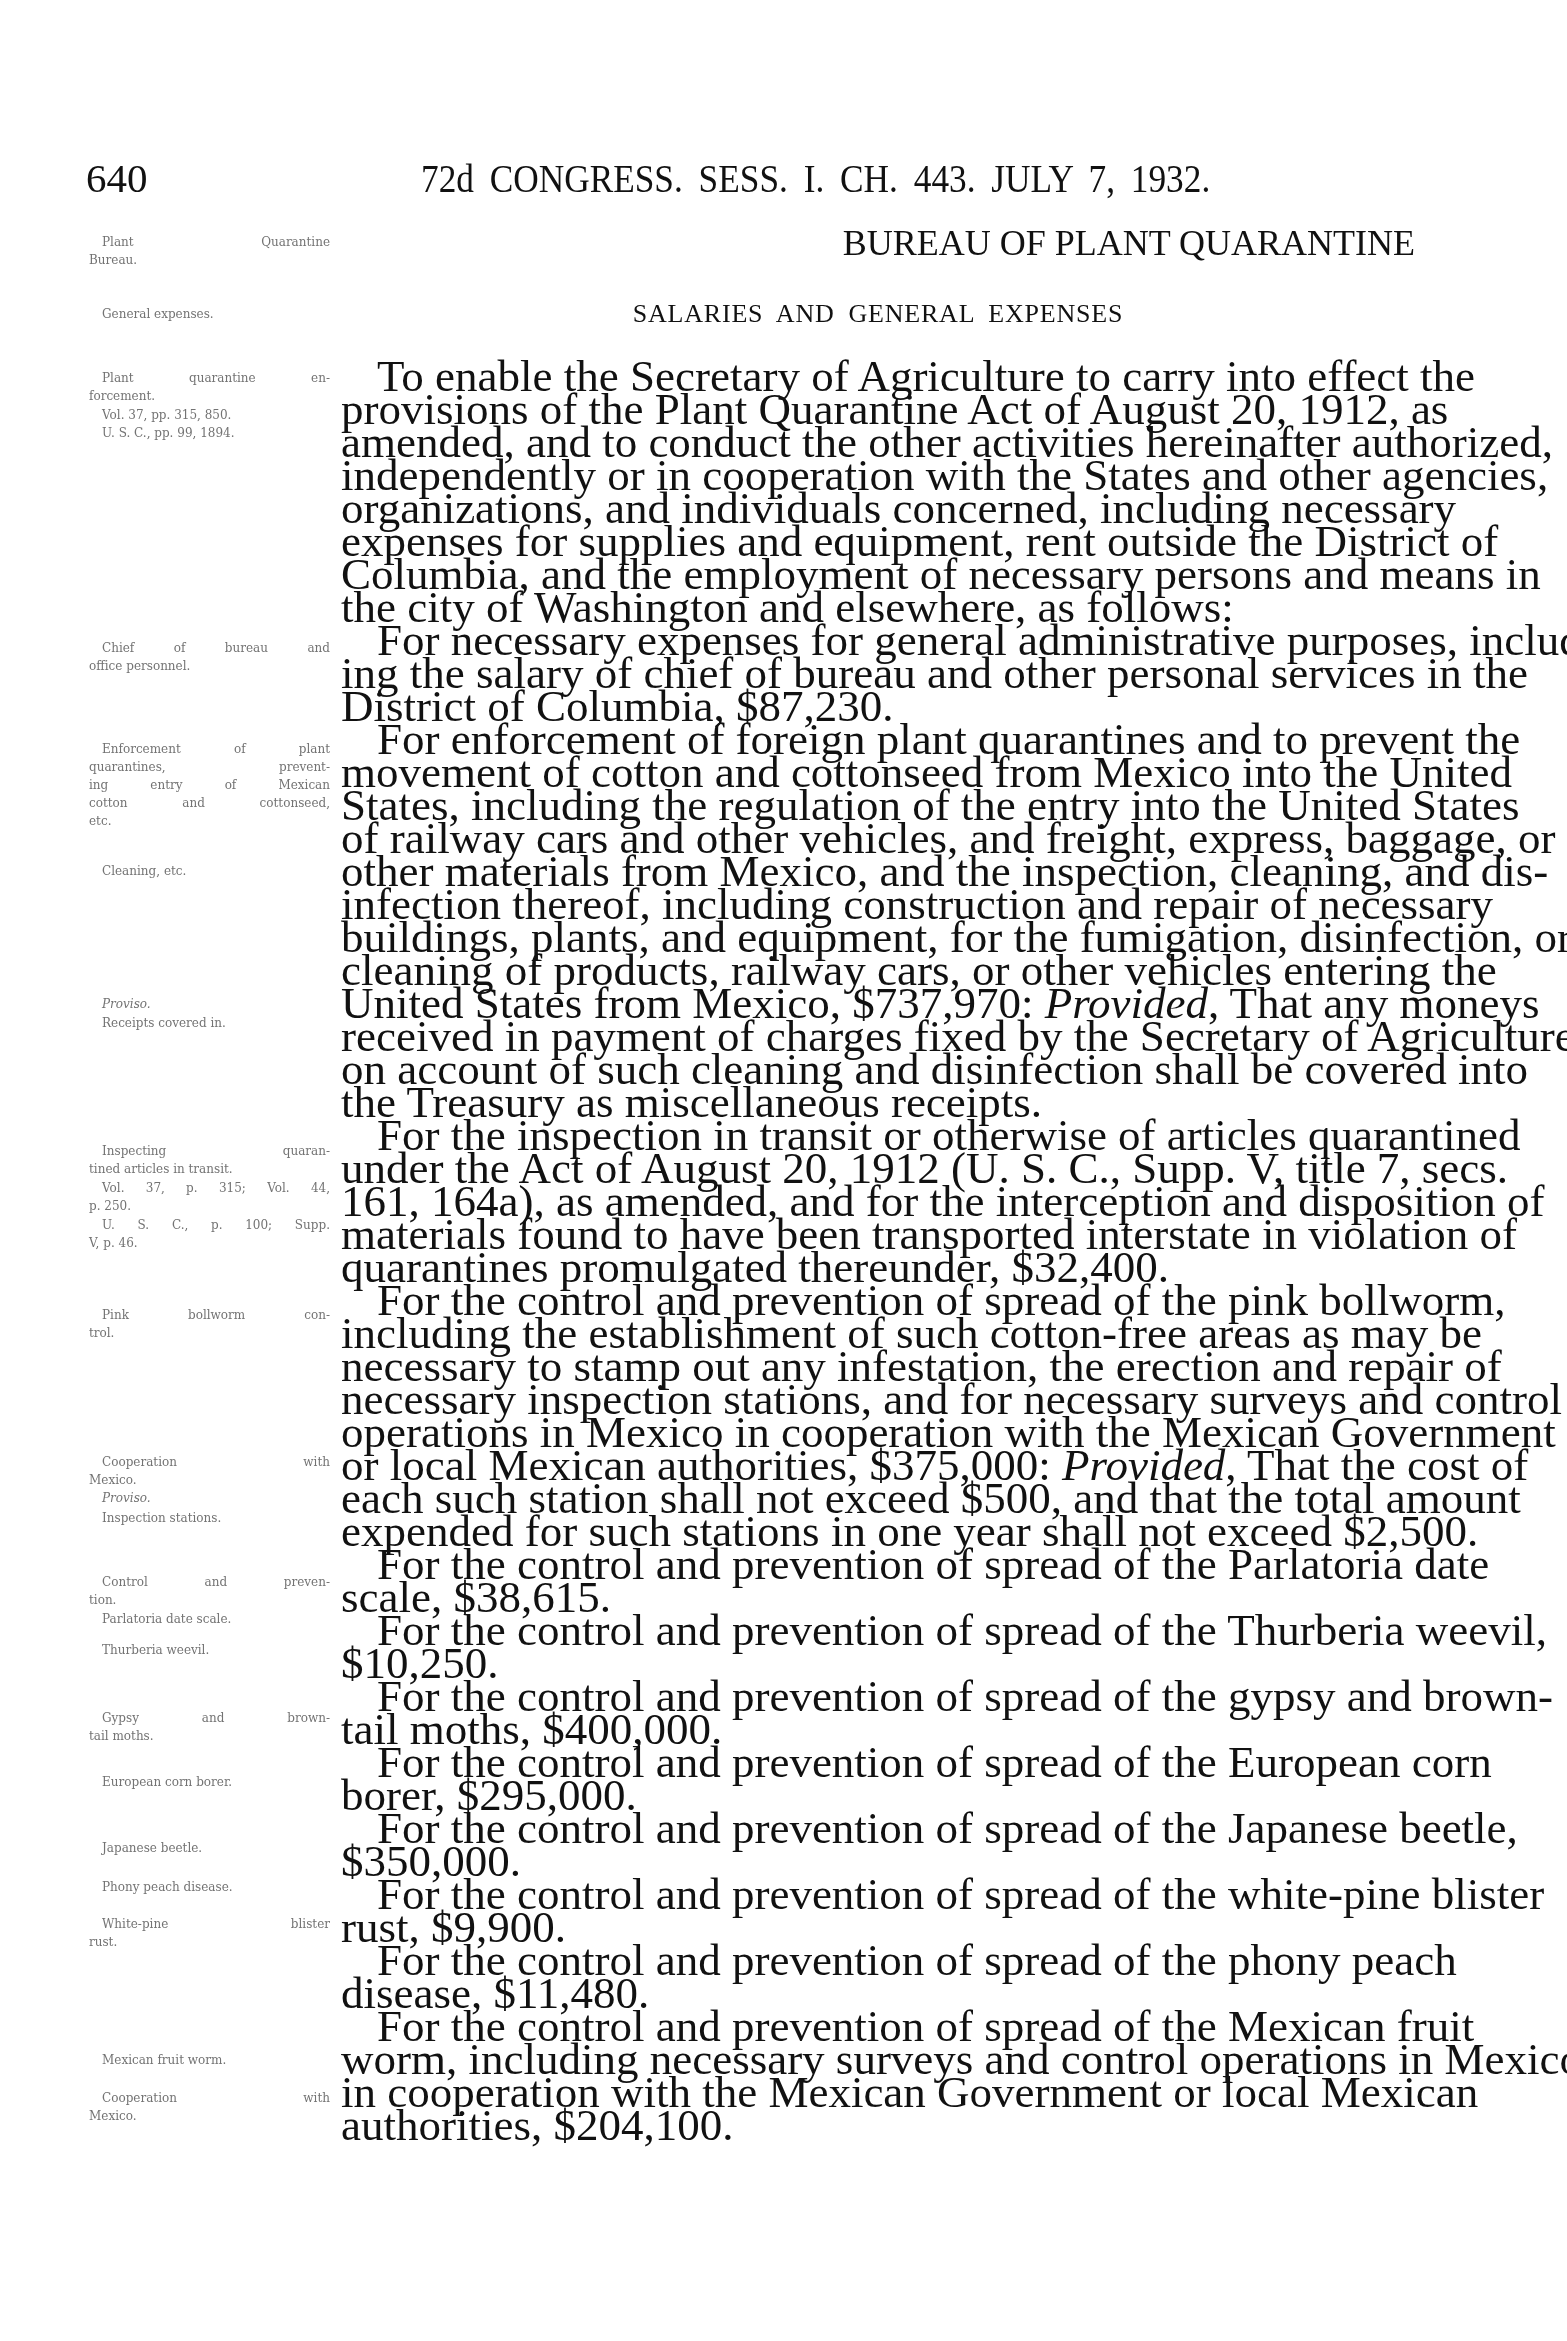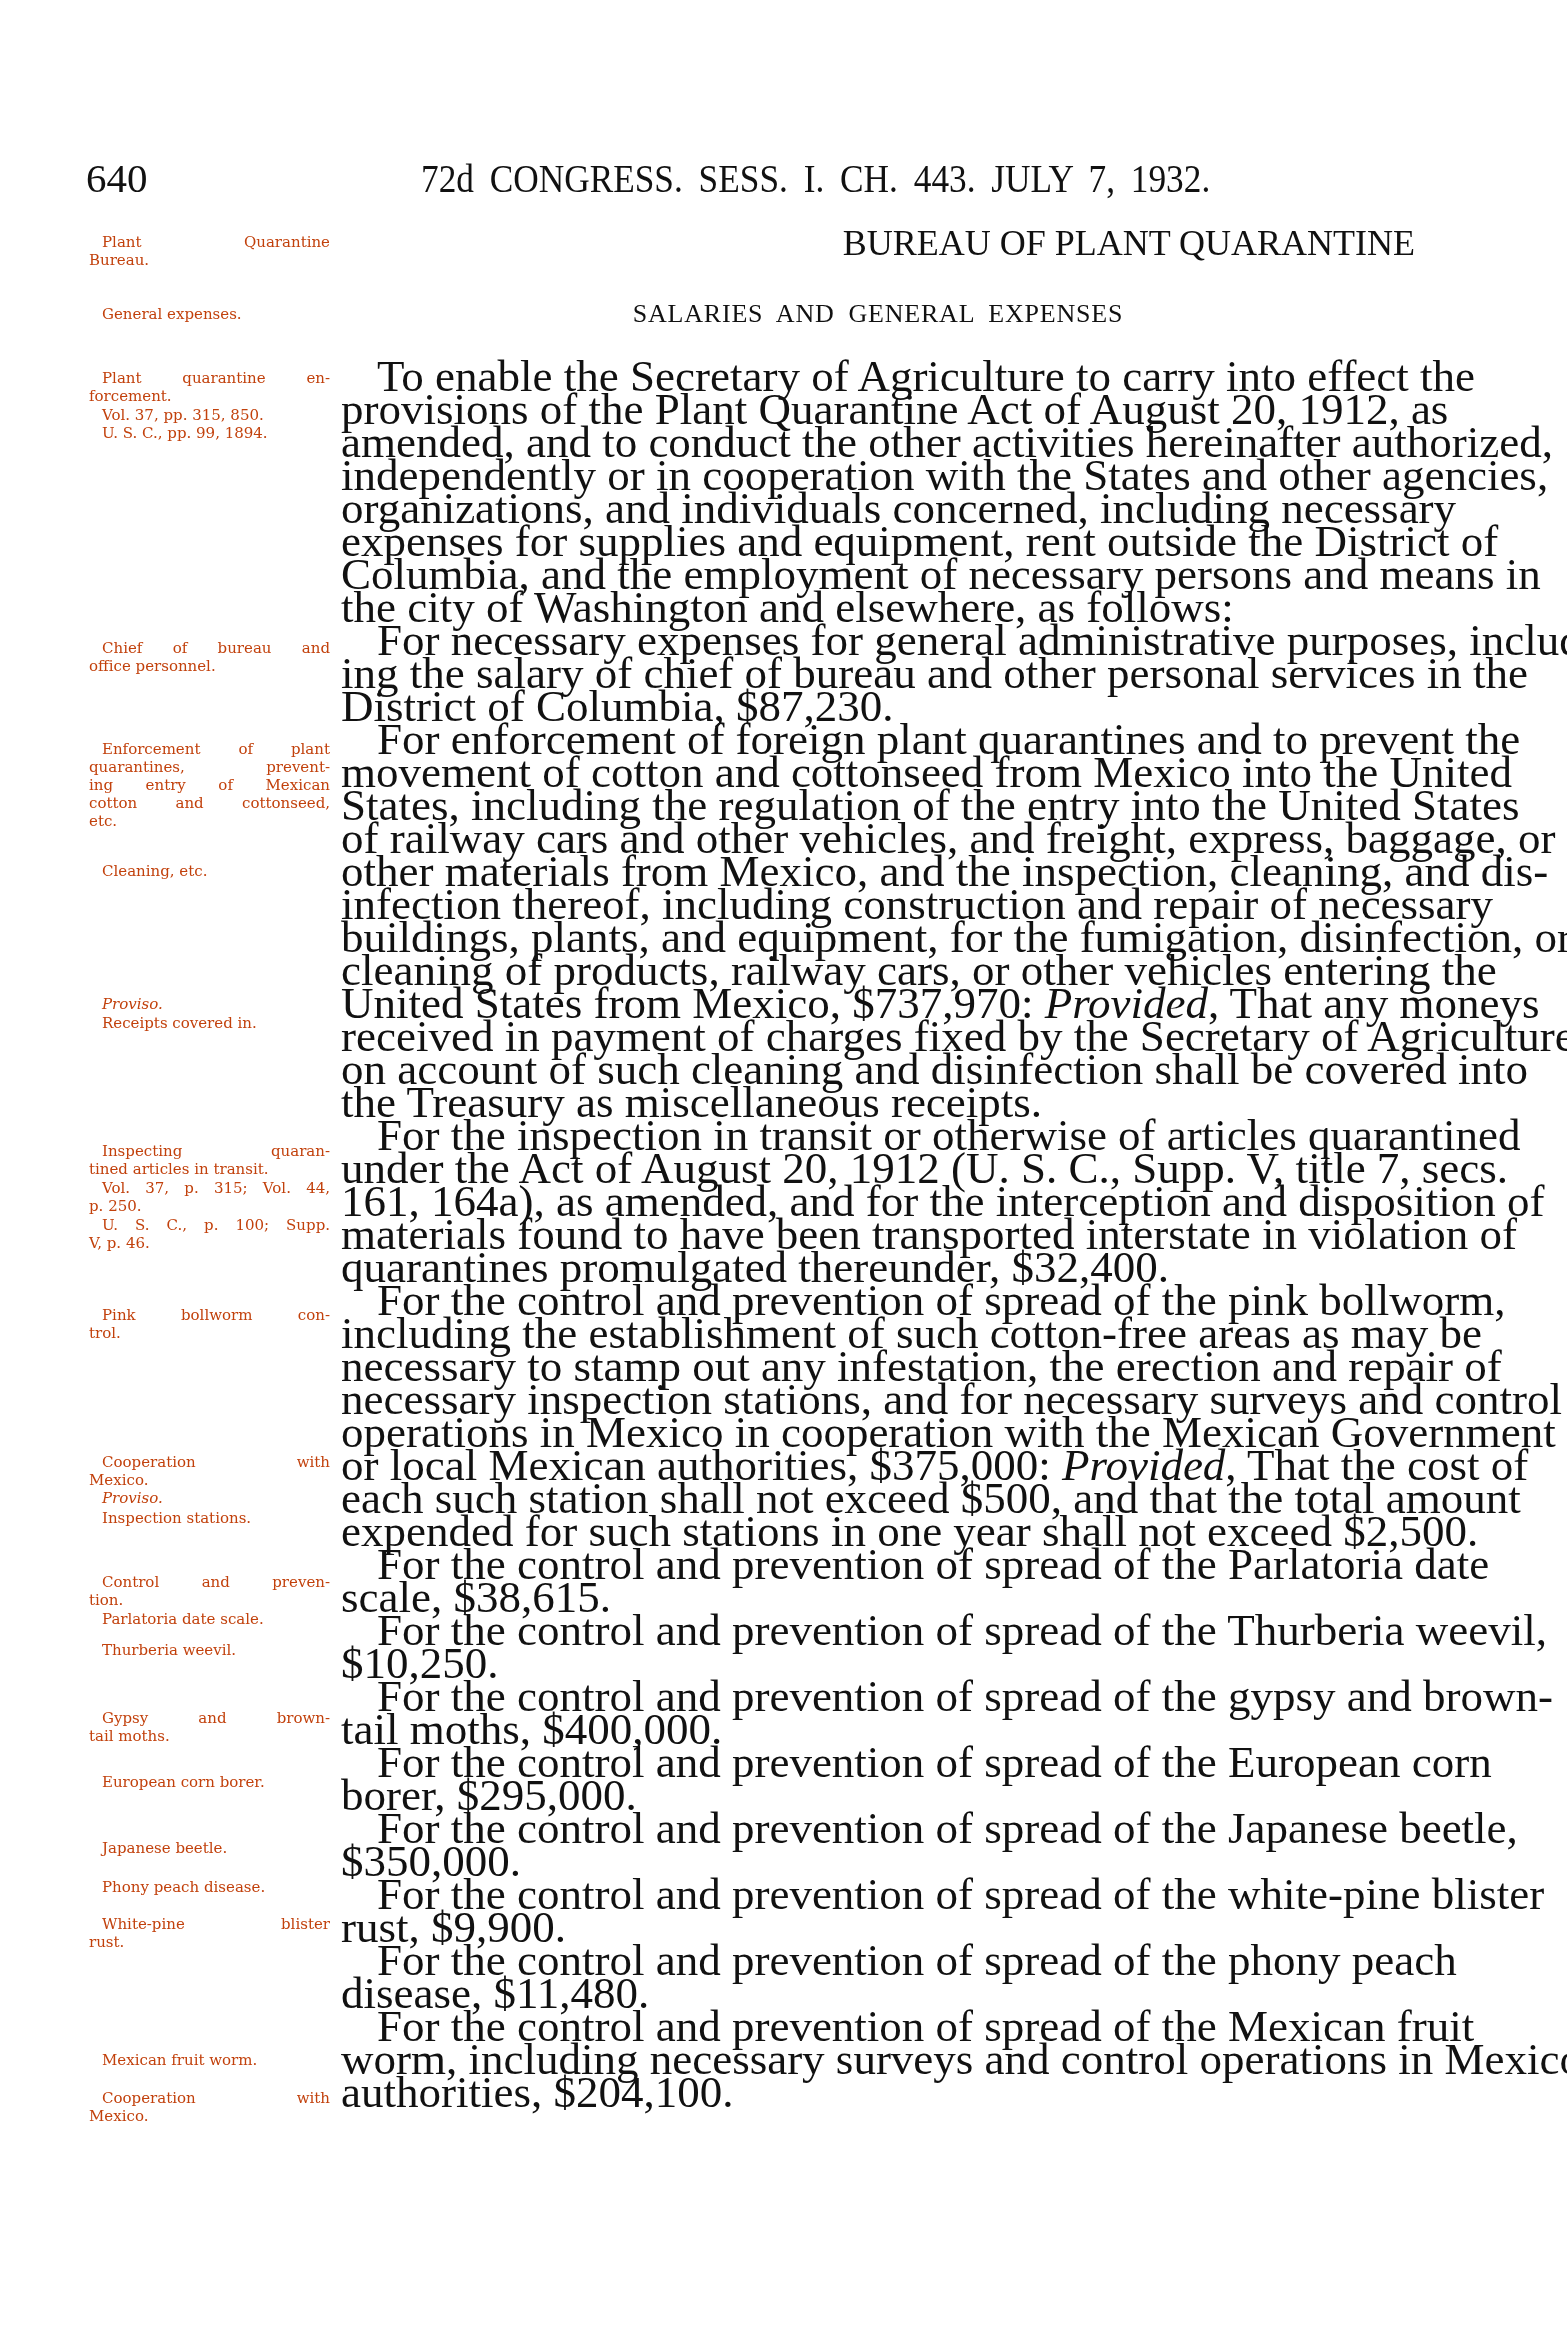--- a/index.html
+++ b/index.html
@@ -2,21 +2,21 @@
 <html style="font-size:13px"><head>
 <meta charset="utf-8">
 <style>
   html, body { margin: 0; padding: 0; background: #ffffff; }
   body { width: 1568px; height: 2342px; position: relative; overflow: hidden; color: #111; font-family: "DejaVu Serif", "Liberation Serif", serif; }
   .abs { position: absolute; }
   #page-num { left: 86px; top: 155px; font-size: 41px; line-height: 46px; font-family: "Liberation Serif", serif; }
   #running-head { left: 421px; width: 915px; top: 155px; font-size: 41px; line-height: 46px; font-family: "Liberation Serif", serif; word-spacing: 8.2px; letter-spacing: 0px; white-space: nowrap; transform: scaleX(0.86); transform-origin: left top; }
   #title { left: 341px; width: 1074px; top: 223px; font-size: 36px; line-height: 41px; text-align: right; font-family: "Liberation Serif", serif; white-space: nowrap; }
   #subtitle { left: 341px; width: 1074px; top: 301px; font-size: 26px; line-height: 25px; text-align: center; font-family: "Liberation Serif", serif; letter-spacing: 0.8px; word-spacing: 6.6px; white-space: nowrap; }
-  .side { position: absolute; left: 89px; width: 241px; font-family: "DejaVu Serif", serif; font-size: 15px; line-height: 18px; color: #c2410c; }
+  .side { position: absolute; left: 89px; width: 241px; font-family: "DejaVu Serif", serif; font-size: 12px; line-height: 18px; color: #737373; }
   .side .ln { display: block; white-space: nowrap; text-align: justify; text-align-last: justify; }
   .side .ln.first { padding-left: 13px; }
   .side .ln.last { text-align-last: left; }
   .side .ln.short { text-align-last: left; }
   .side i { }
   #body { position: absolute; left: 341px; top: 360px; width: 1074px; font-family: "Liberation Serif", serif; font-size: 45px; }
   .para { display: block; }
   .line { display: block; height: 33px; line-height: 33px; white-space: nowrap; text-align: justify; text-align-last: justify; overflow: visible; }
   .line.first { padding-left: 36px; }
   .line.last { text-align-last: left; }
@@ -199,16 +199,17 @@
       <span class="line first">For the control and prevention of spread of the white-pine blister</span>
       <span class="line last">rust, $9,900.</span>
     </div>
     <div class="para">
       <span class="line first">For the control and prevention of spread of the phony peach</span>
       <span class="line last">disease, $11,480.</span>
     </div>
     <div class="para">
       <span class="line first">For the control and prevention of spread of the Mexican fruit</span>
       <span class="line">worm, including necessary surveys and control operations in Mexico</span>
+      <span class="line">in cooperation with the Mexican Government or local Mexican</span>
       <span class="line last">authorities, $204,100.</span>
     </div>
   </div>
 
 
 </body></html>

